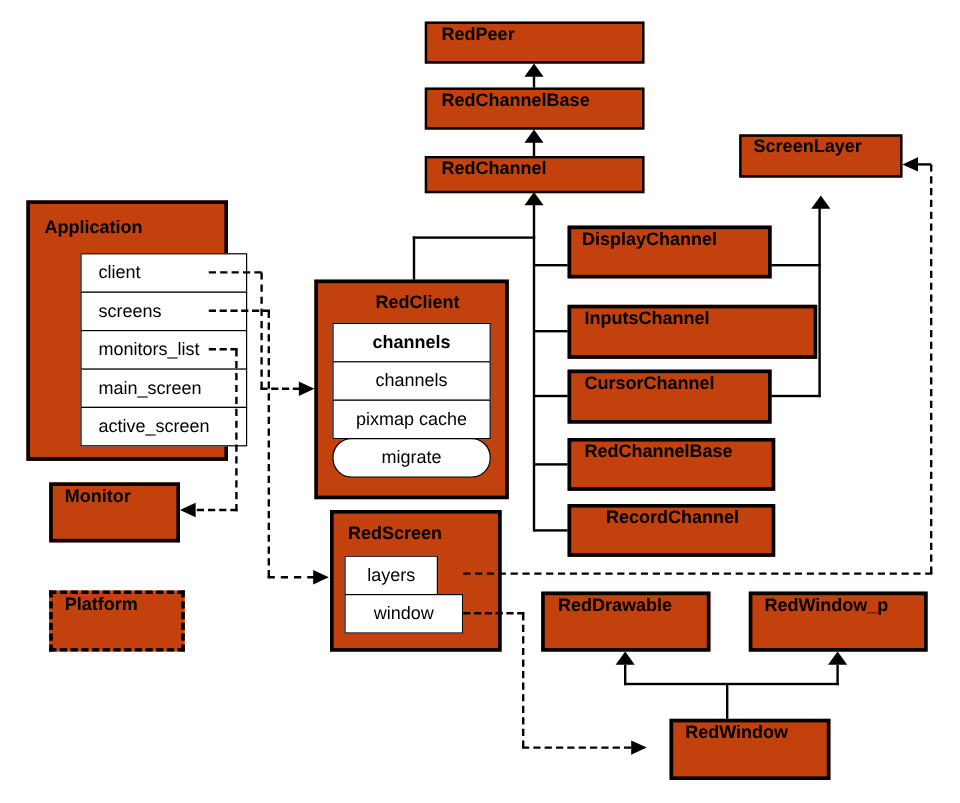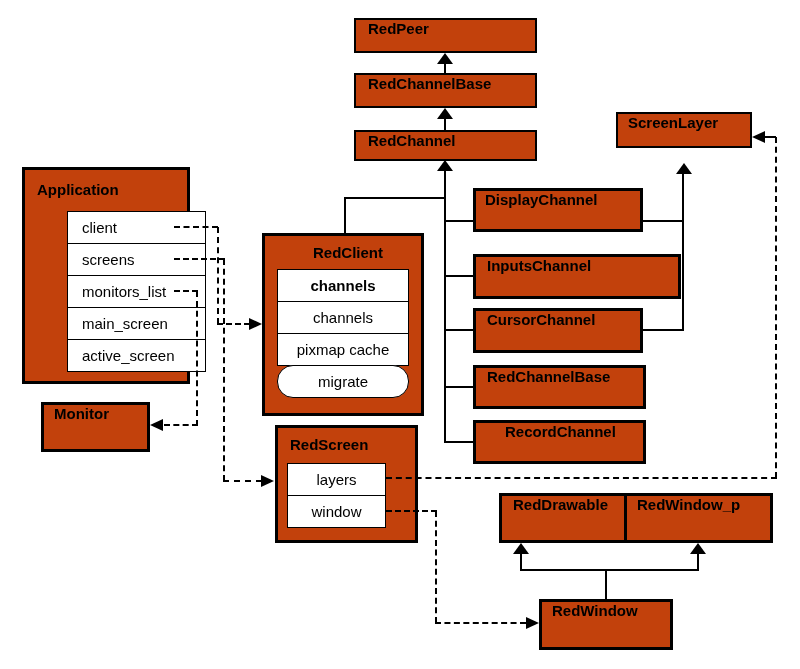--- a/index.html
+++ b/index.html
@@ -120,38 +120,41 @@
     <span>pixmap cache</span>
   </div>
   <div class="row" style="left:277px; top:365px; width:132px; height:33px;border-radius:16px;">
     <span>migrate</span>
   </div>
 
   <div class="box b3" style="left:41px; top:402px; width:109px; height:50px; padding-left:10px;">
     <span class="lbl">Monitor</span>
   </div>
 
+  <div class="box dashedbox" style="left:41px; top:492px; width:113px; height:51px; padding-left:10px;">
+    <span class="lbl">Platform</span>
+  </div>
 
   <div class="box b3 container" style="left:275px; top:425px; width:143px; height:118px;">
     <span class="title" style="left:12px; top:8px;">RedScreen</span>
   </div>
-  <div class="row" style="left:287px; top:463px; width:99px; height:33px;">
+  <div class="row" style="left:287px; top:463px; width:78px; height:33px;">
     <span>layers</span>
   </div>
   <div class="row" style="left:287px; top:495px; width:99px; height:33px;">
     <span>window</span>
   </div>
 
-  <div class="box b3" style="left:451px; top:493px; width:141px; height:50px; padding-left:11px;margin-left:48px;">
+  <div class="box b3" style="left:451px; top:493px; width:141px; height:50px; padding-left:11px;">
     <span class="lbl">RedDrawable</span>
   </div>
   <div class="box b3" style="left:624px; top:493px; width:149px; height:50px; padding-left:10px;">
     <span class="lbl">RedWindow_p</span>
   </div>
-  <div class="box b3" style="left:539px; top:599px; width:134px; height:51px; padding-left:10px;">
+  <div class="box b3" style="left:558px; top:599px; width:134px; height:51px; padding-left:10px;">
     <span class="lbl">RedWindow</span>
   </div>
 
   <div class="vl" style="left:444px; top:62px; height:11px;"></div>
   <div class="tri up" style="left:437px; top:53px;"></div>
 
   <div class="vl" style="left:444px; top:118px; height:12px;"></div>
   <div class="tri up" style="left:437px; top:108px;"></div>
 
   <div class="tri up" style="left:437px; top:160px;"></div>

